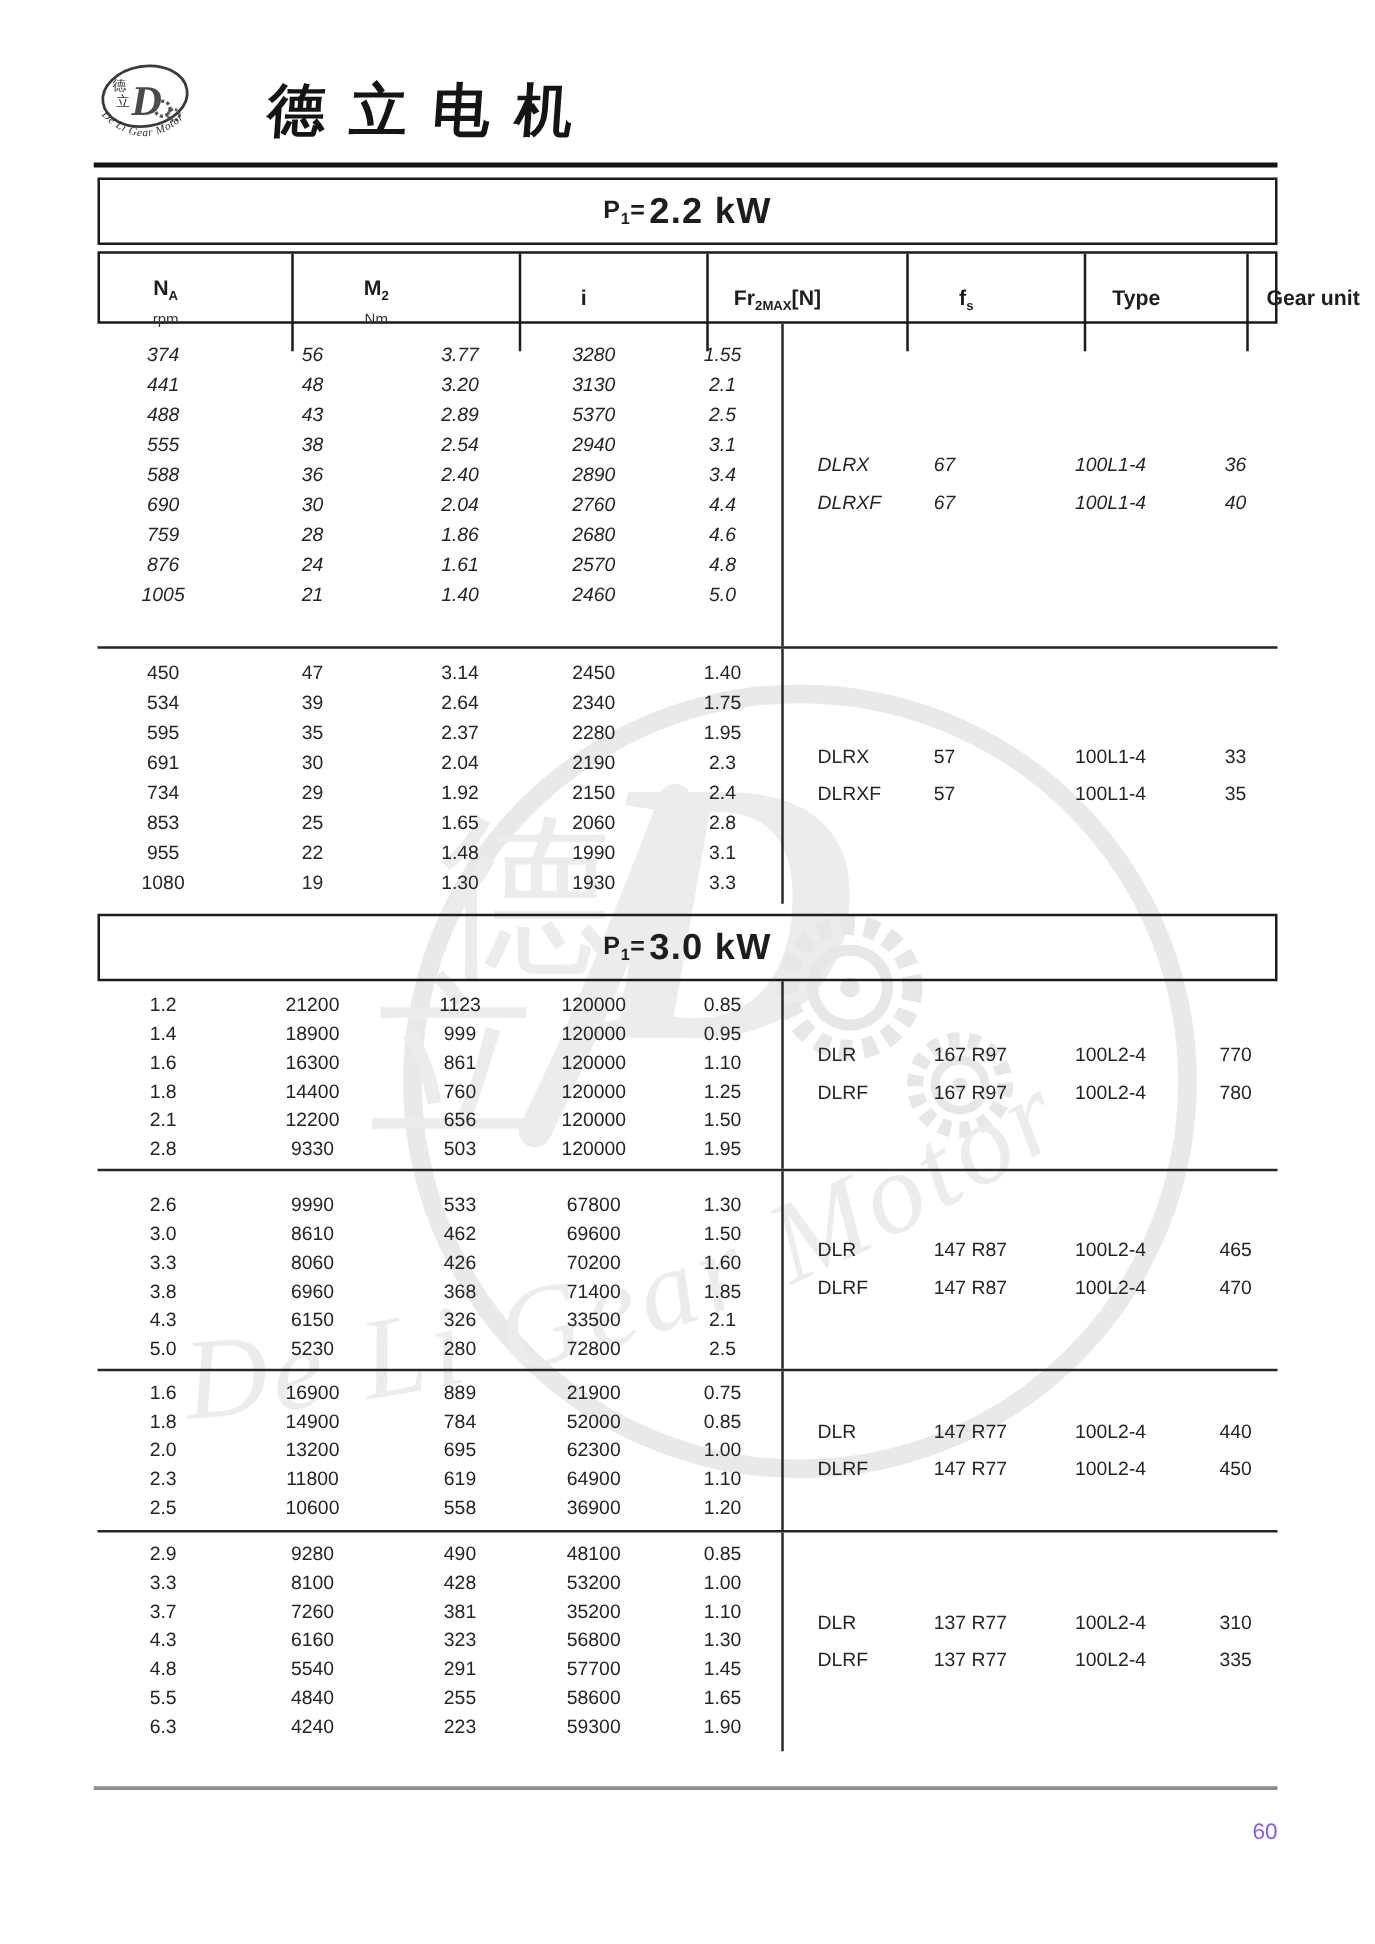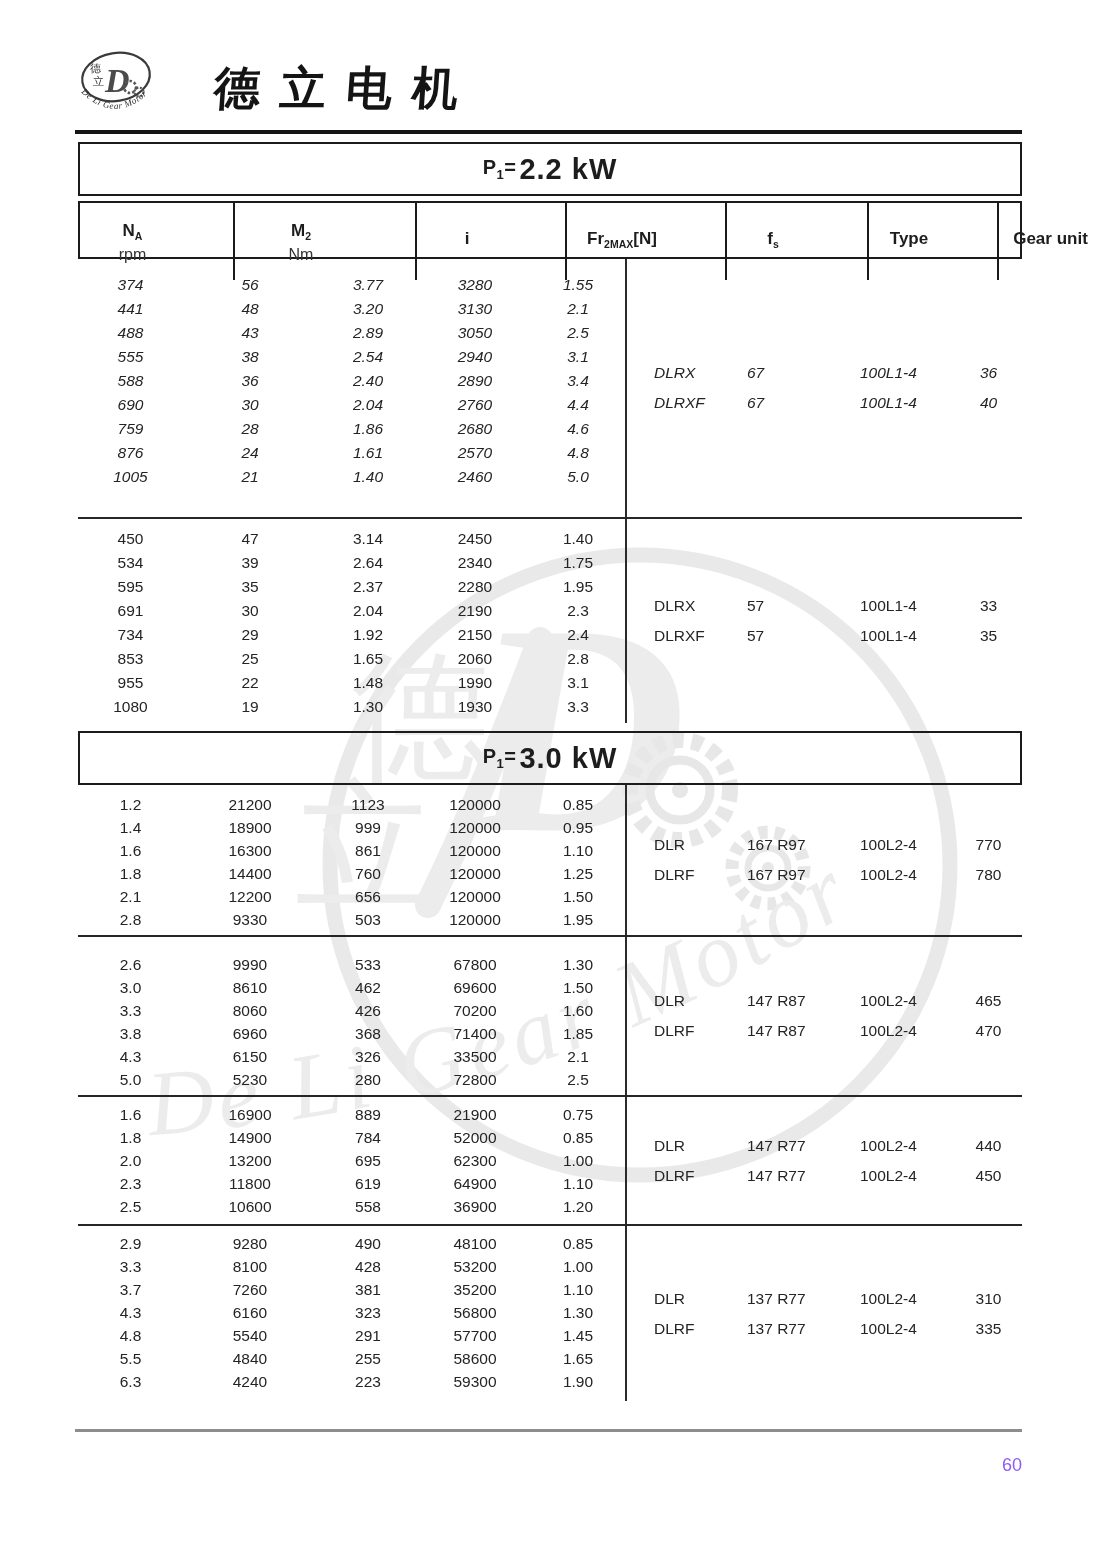--- a/index.html
+++ b/index.html
@@ -23,21 +23,21 @@
   .pbox .pp sub{font-size:13px;}
   .pbox .pv{font-size:29px;font-weight:bold;letter-spacing:1px;margin-left:3px;}
 
   .cols{display:grid;grid-template-columns:105px 134px 102px 112px 94px 82px 105px 141px 69px;
         border:2px solid #1b1b1b;margin-top:5px;height:54px;gap:48px;}
   .hcell{display:flex;flex-direction:column;align-items:center;justify-content:center;
          border-left:2px solid #1b1b1b;min-width:0;}
   .hcell:first-child{border-left:none;}
   .hl1{font-size:17px;font-weight:bold;line-height:19px;white-space:nowrap;}
   .hl1 sub{font-size:10.5px;}
-  .hunit{font-size:16px;font-weight:normal;line-height:15px;color:#333;}
+  .hunit{font-size:12px;font-weight:normal;line-height:15px;color:#333;}
   .kglab{font-size:21px;line-height:17px;margin-top:34px;}
 
   .block{position:relative;}
   .block.sep{border-bottom:2px solid #262626;}
   .numgrid{width:547px;display:grid;grid-template-columns:105px 134px 102px 112px 94px;}
   .cell{text-align:center;font-size:15.5px;color:#242424;}
   .t0 .cell{height:24px;line-height:24px;}
   .t1 .cell{height:23px;line-height:23px;}
   .typepanel{position:absolute;left:547px;top:0;bottom:0;width:397px;
              border-left:2px solid #2a2a2a;display:flex;flex-direction:column;justify-content:center;}
@@ -161,21 +161,21 @@
             <div class="cell">3280</div>
             <div class="cell">1.55</div>
             <div class="cell">441</div>
             <div class="cell">48</div>
             <div class="cell">3.20</div>
             <div class="cell">3130</div>
             <div class="cell">2.1</div>
             <div class="cell">488</div>
             <div class="cell">43</div>
             <div class="cell">2.89</div>
-            <div class="cell">3050</div>
+            <div class="cell">5370</div>
             <div class="cell">2.5</div>
             <div class="cell">555</div>
             <div class="cell">38</div>
             <div class="cell">2.54</div>
             <div class="cell">2940</div>
             <div class="cell">3.1</div>
             <div class="cell">588</div>
             <div class="cell">36</div>
             <div class="cell">2.40</div>
             <div class="cell">2890</div>

